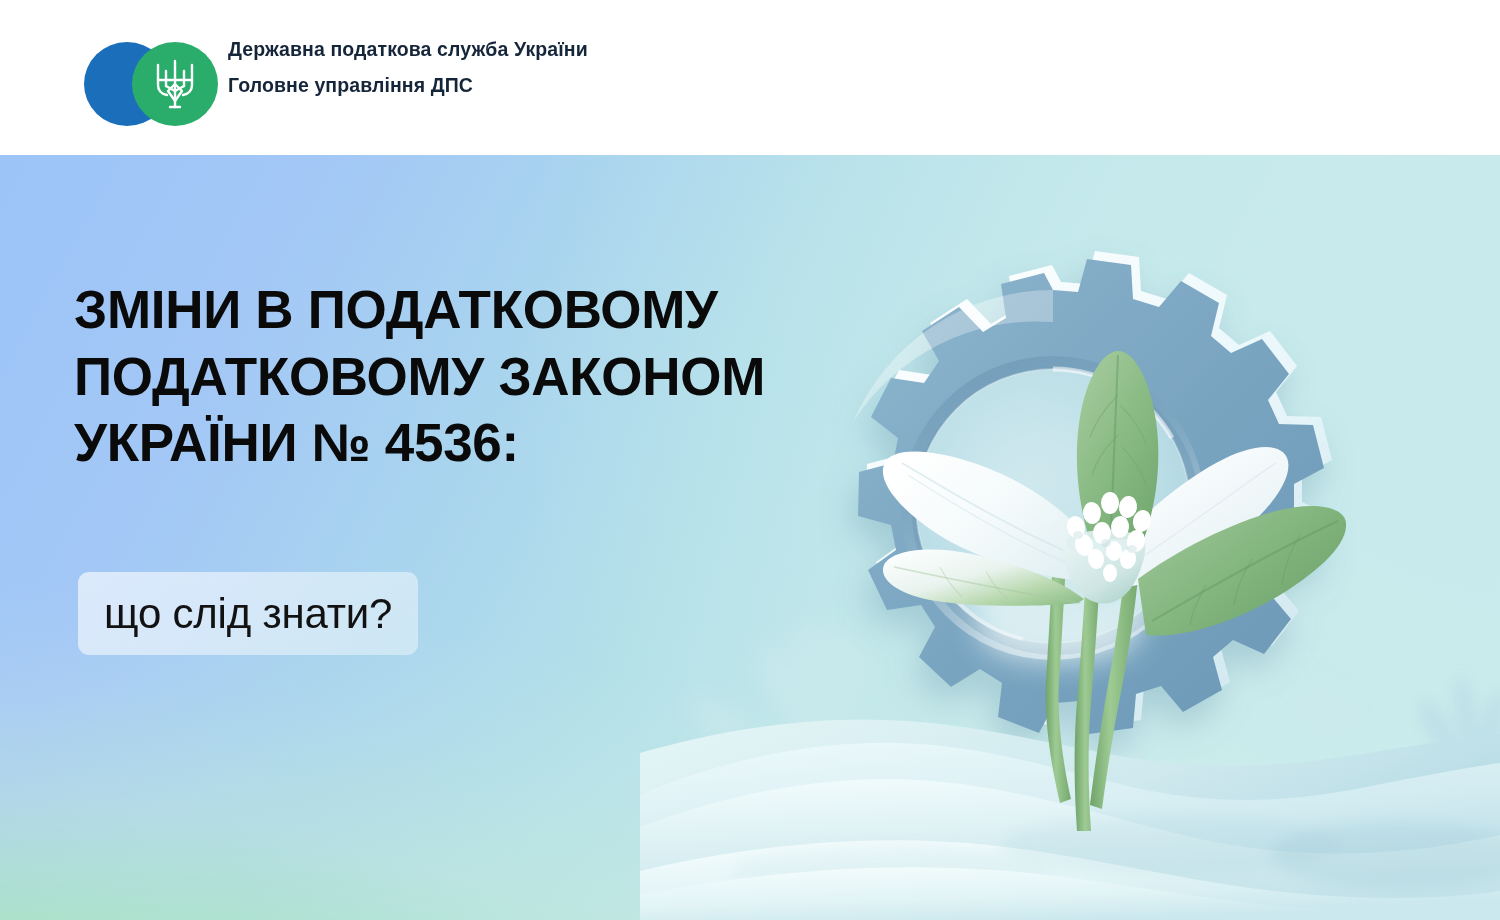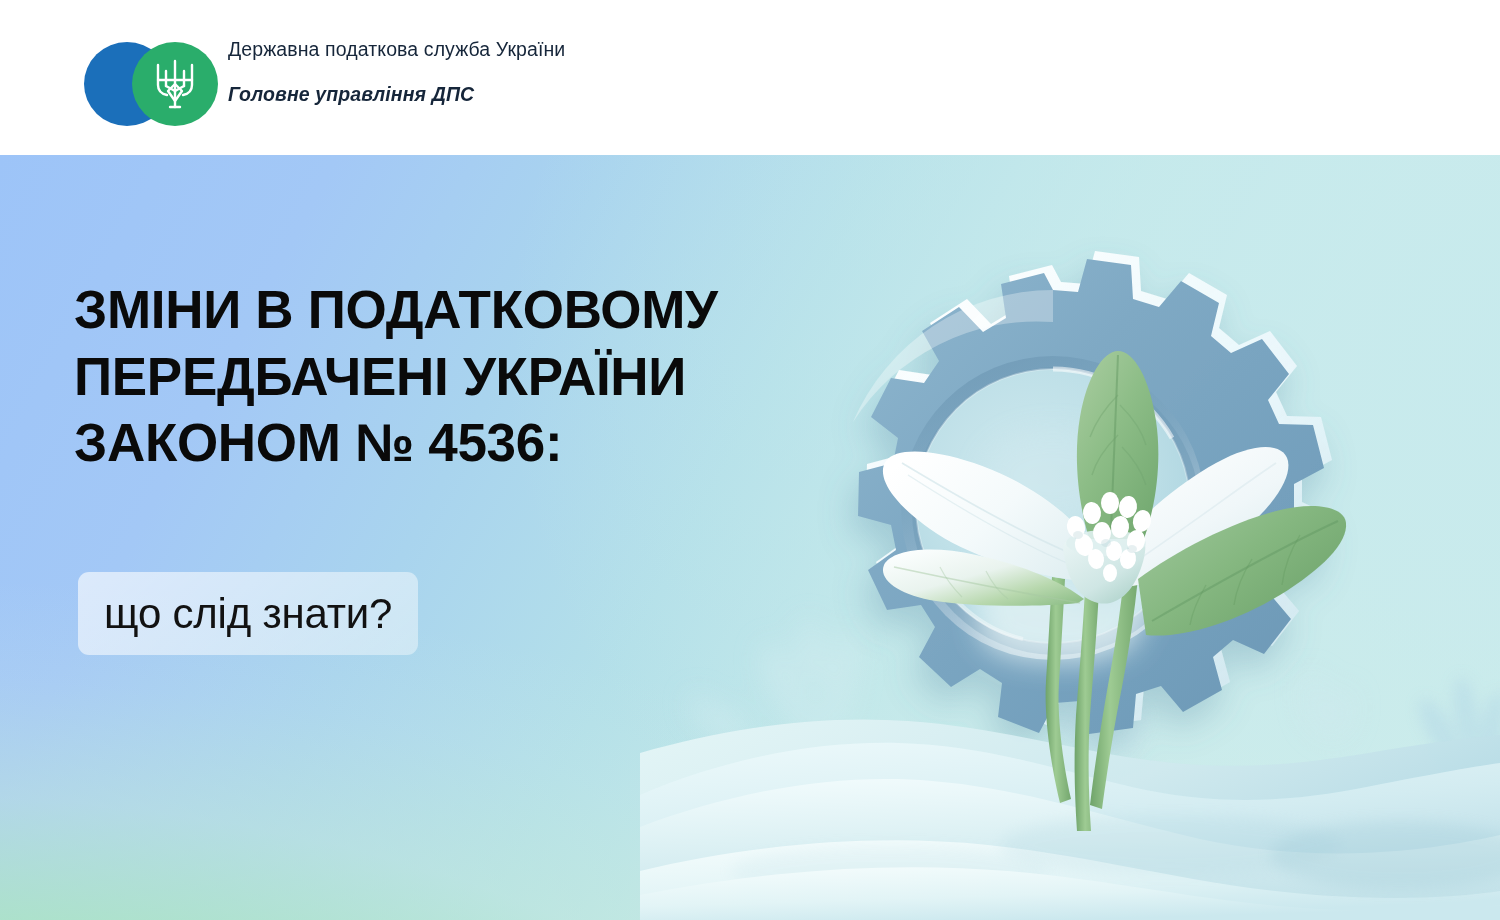--- a/index.html
+++ b/index.html
@@ -44,29 +44,28 @@
   }
   .trident{
     position:absolute; left:68px; top:16px;
     width:46px; height:52px;
   }
   .logo-text{
     position:absolute; left:228px; top:40px;
     line-height:1;
   }
   .logo-line-1{
-    font-size:19.5px; font-weight:normal; color:#16263a;
+    font-size:19.5px; font-weight:bold; color:#16263a;
     letter-spacing:.1px; white-space:nowrap;
-    margin-bottom:21px;
+    margin-bottom:12px;
   }
   .logo-line-2, .logo-line-3{
     font-size:19.5px; font-weight:bold; color:#16263a;
     letter-spacing:.1px; white-space:nowrap;
     line-height:1.38;
-    font-style:italic;
   }
 
   
   .stage{
     position:absolute; left:0; top:155px;
     width:1500px; height:911px;
     overflow:hidden;
   }
   .bg-base{
     position:absolute; inset:0;
@@ -427,22 +426,22 @@
         </g>
 
         <path fill="url(#duneC)" opacity="0.97" d="
           M 0 740 C 120 716 248 706 368 716 C 482 726 568 748 680 754
           C 762 758 820 754 860 750 L 860 765 L 0 765 Z"></path>
       </svg>
     </div>
 
     <div class="headline">
       <span class="hl-line">ЗМІНИ В ПОДАТКОВОМУ</span>
-      <span class="hl-line">ПЕРЕДБАЧЕНІ УКРАЇНИ</span>
-      <span class="hl-line">ЗАКОНОМ № 4536:</span>
+      <span class="hl-line">ПОДАТКОВОМУ ЗАКОНОМ</span>
+      <span class="hl-line">УКРАЇНИ № 4536:</span>
     </div>
 
     <div class="badge">
       <span class="badge-text">що слід знати?</span>
     </div>
   </div>
 
   <div class="header">
     <div class="logo-mark">
       <div class="logo-circle-blue"></div>

